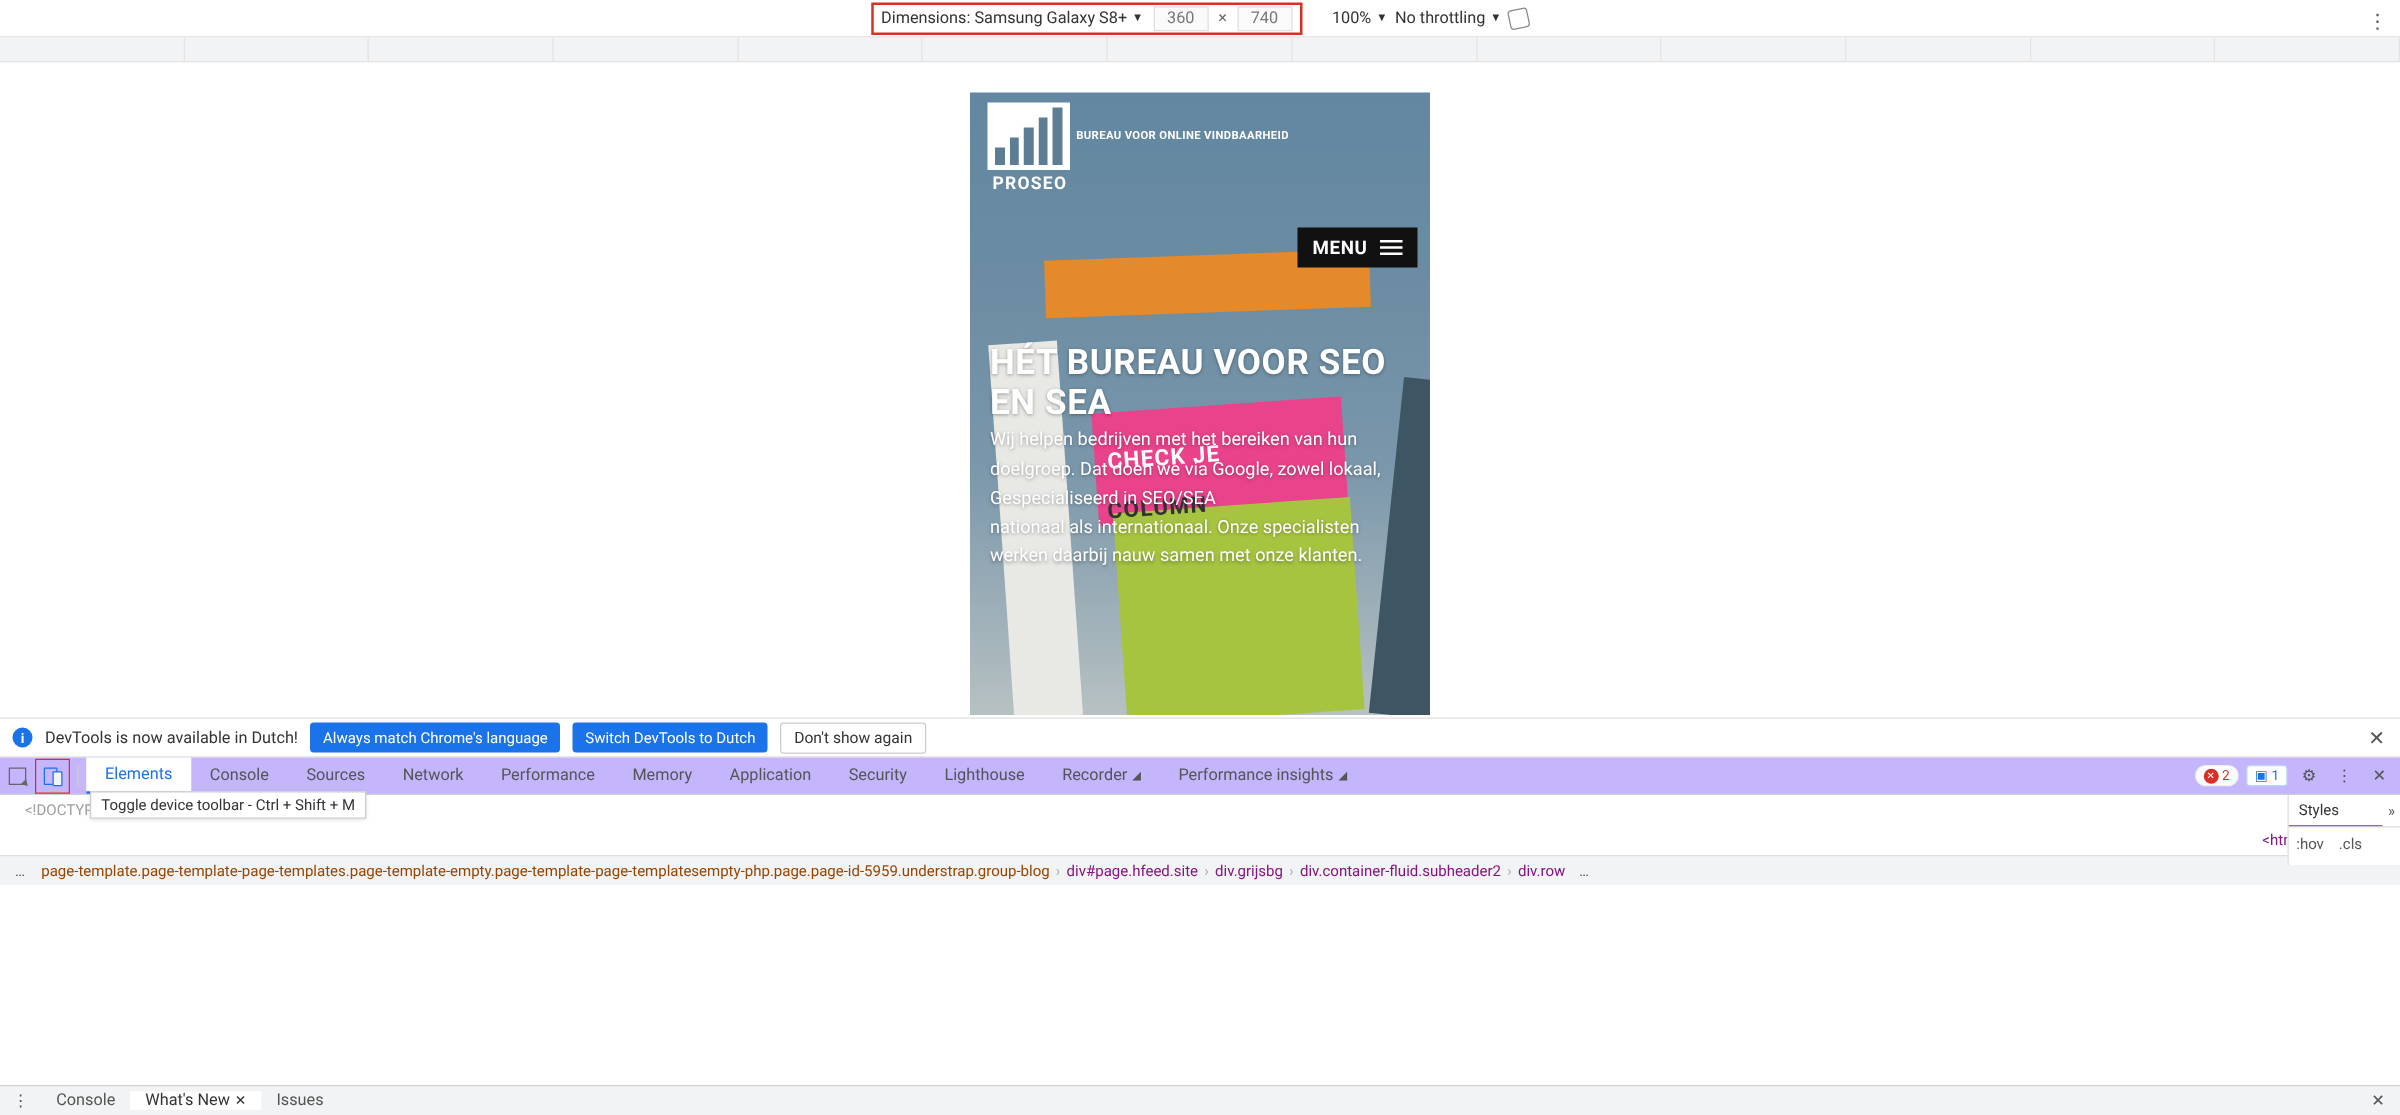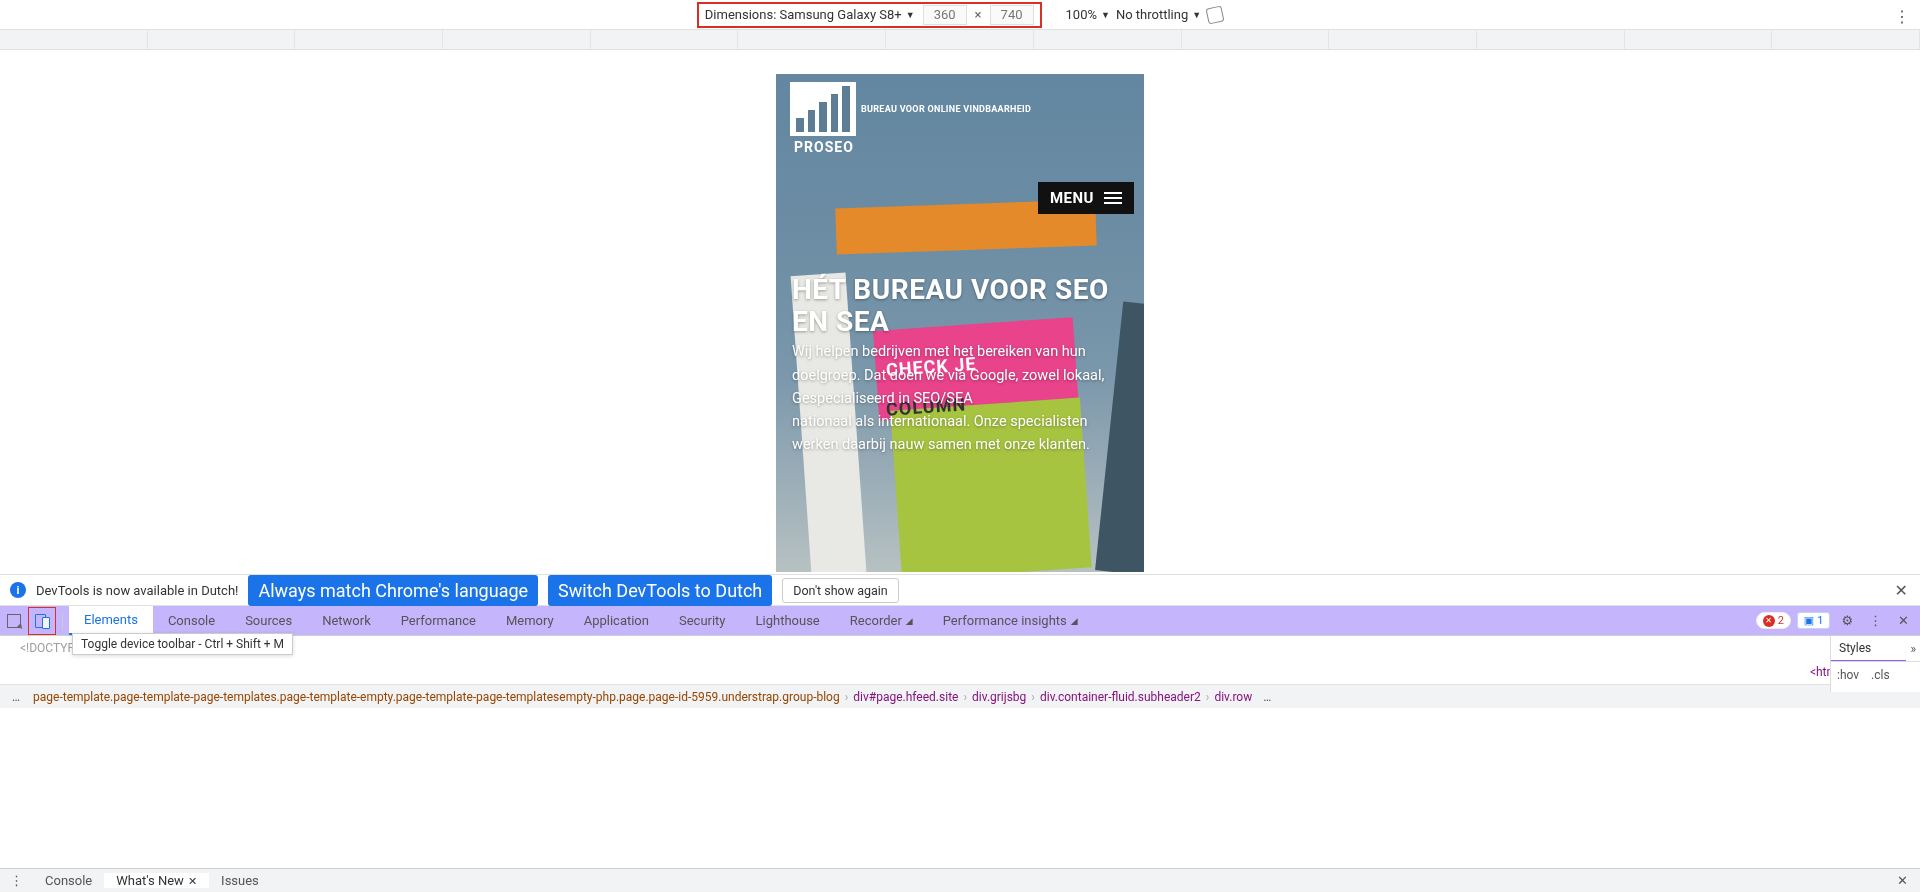--- a/index.html
+++ b/index.html
@@ -47,21 +47,21 @@
 .ham { display:inline-flex; flex-direction:column; gap:3px; }
 .ham span{ width:18px; height:2px; background:#fff;}
 
 .hero-text { position:absolute; top:200px; left:16px; right:16px; color:#fff; text-shadow:0 1px 3px rgba(0,0,0,.35); }
 .hero-text h1 { font-size:28px; font-weight:700; line-height:1.15; letter-spacing:0.5px; margin-bottom:2px;}
 .hero-text p { font-size:14.5px; line-height:1.6; font-weight:400;}
 
 
 .notice { height:32px; background:#fff; border-top:1px solid #e0e0e0; border-bottom:1px solid #e0e0e0; display:flex; align-items:center; padding:0 10px; gap:10px; font-size:13px; color:#333; position:relative;}
 .notice .info-ic { width:16px; height:16px; background:#1a73e8; border-radius:50%; color:#fff; display:flex; align-items:center; justify-content:center; font-size:11px; font-weight:700;}
-.notice button.primary { background:#1a73e8; color:#fff; border:none; padding:5px 10px; border-radius:3px; font-size:18px; cursor:pointer;}
+.notice button.primary { background:#1a73e8; color:#fff; border:none; padding:5px 10px; border-radius:3px; font-size:12px; cursor:pointer;}
 .notice button.secondary { background:#fff; color:#333; border:1px solid #ccc; padding:4px 10px; border-radius:3px; font-size:12.5px; cursor:pointer;}
 .notice .close-x { position:absolute; right:12px; font-size:16px; color:#555; cursor:pointer;}
 
 
 .dt-tabs { height:30px; background:#c4b5fd; border-bottom:1px solid #d0d0d0; display:flex; align-items:center; font-size:13px; color:#555; position:relative;}
 .dt-tabs .ic-btn { width:28px; height:28px; display:flex; align-items:center; justify-content:center; cursor:pointer;}
 .dt-tabs .red-box2 { border:1.5px solid #d93025; }
 .device-ic { width:14px; height:14px; position:relative;}
 .device-ic:before{content:"";position:absolute;left:0;top:0;width:9px;height:12px;border:1.2px solid #1a73e8;border-radius:1px;}
 .device-ic:after{content:"";position:absolute;right:-1px;bottom:-1px;width:6px;height:10px;border:1.2px solid #1a73e8;background:#f1f3f4;border-radius:1px;}

